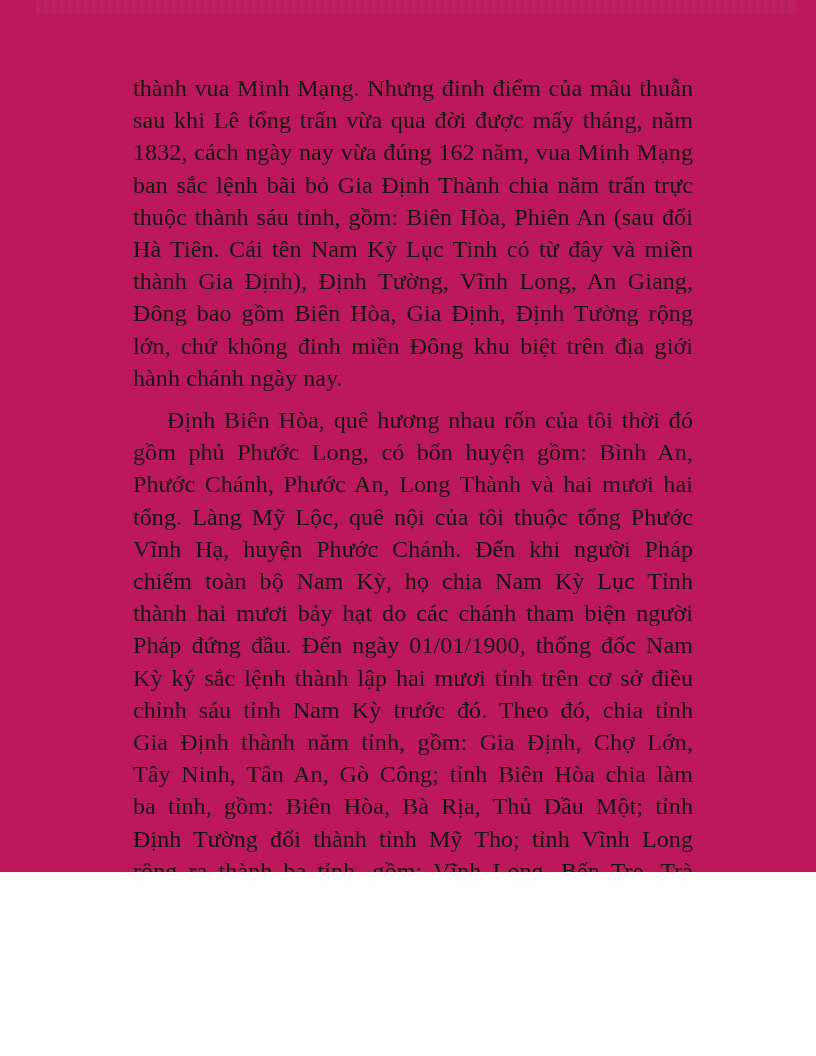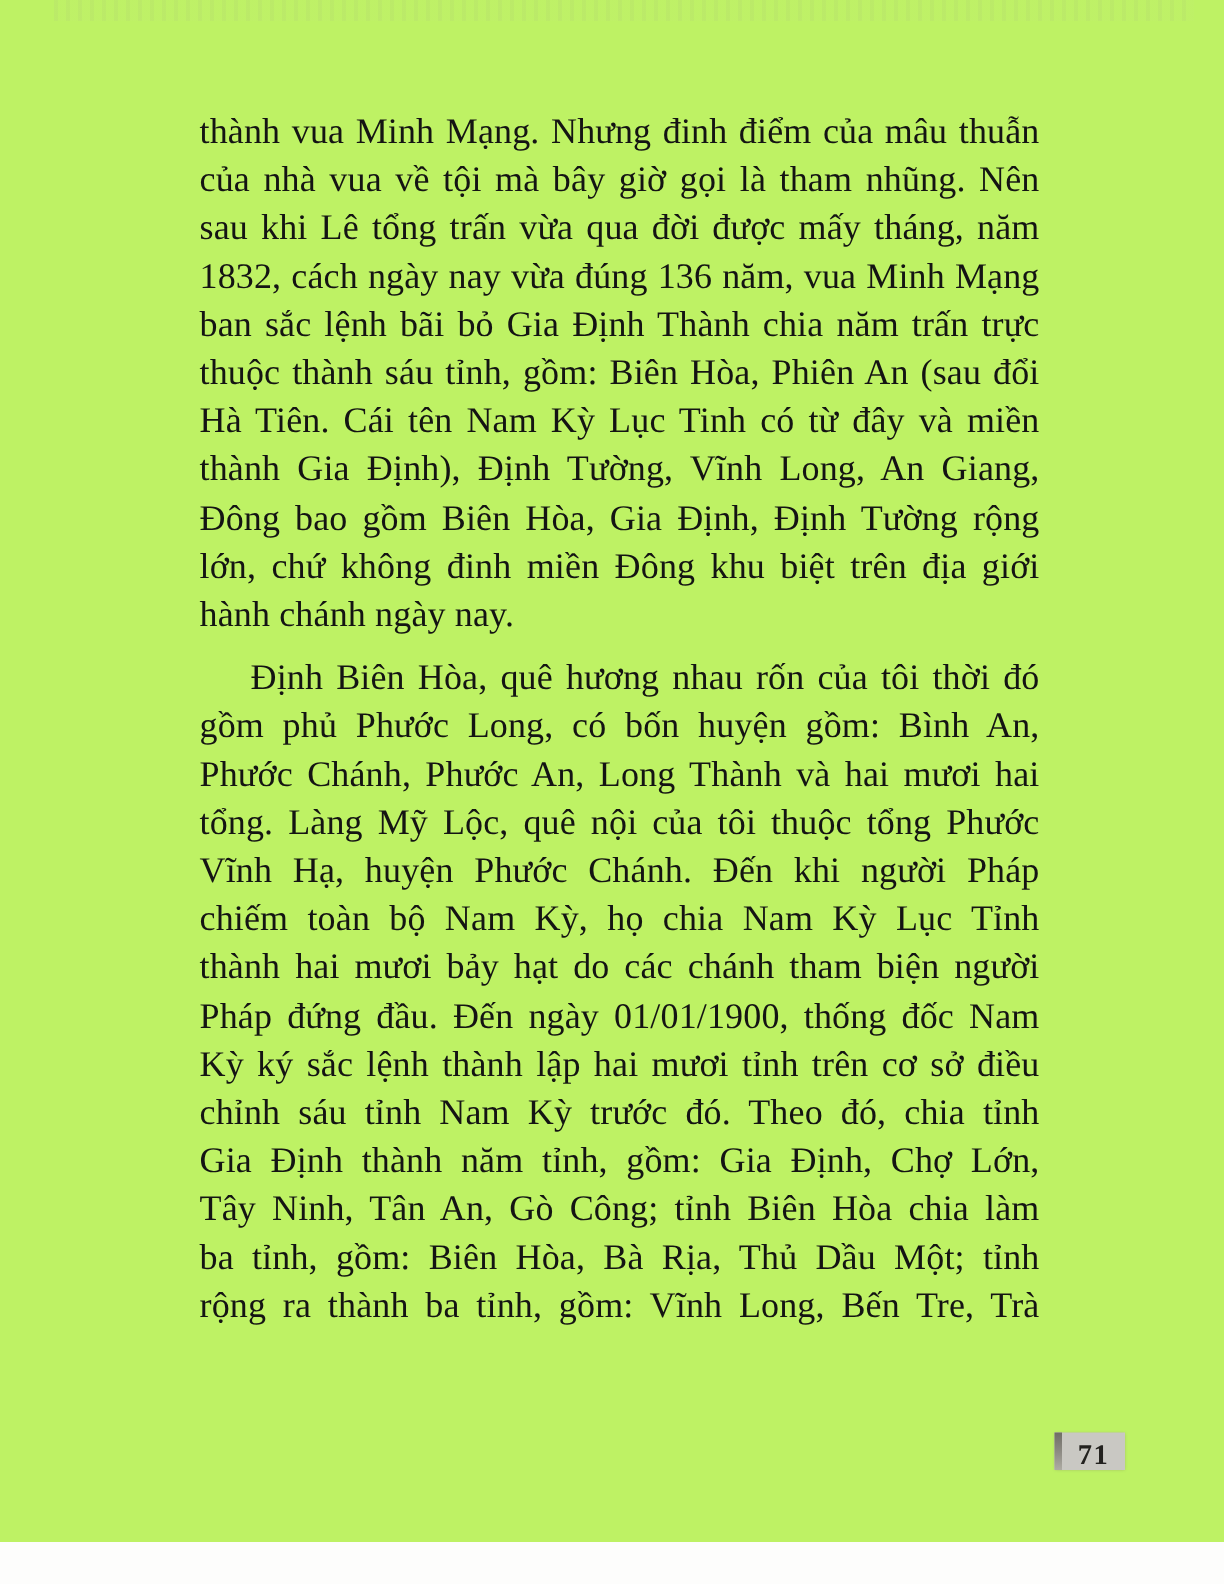--- a/index.html
+++ b/index.html
@@ -5,22 +5,22 @@
   html, body {
     margin: 0;
     padding: 0;
     width: 816px;
     height: 1056px;
     background: #fdfdfc;
   }
   .page {
     position: relative;
     width: 816px;
-    height: 1028px;
-    background: #bef264;
+    height: 872px;
+    background: #be185d;
     overflow: hidden;
     font-family: "Liberation Serif", "DejaVu Serif", serif;
   }
   .scan-noise {
     position: absolute;
     left: 36px;
     top: 0;
     width: 760px;
     height: 14px;
     background: repeating-linear-gradient(90deg,
@@ -79,23 +79,22 @@
 </style>
 </head>
 <body>
 
 <main class="page">
   <div class="scan-noise"></div>
 
   <section class="text-block" id="text-block">
       <div class="para">
         <div class="line">thành vua Minh Mạng. Nhưng đinh điểm của mâu thuẫn</div>
-        <div class="line">của nhà vua về tội mà bây giờ gọi là tham nhũng. Nên</div>
         <div class="line">sau khi Lê tổng trấn vừa qua đời được mấy tháng, năm</div>
-        <div class="line">1832, cách ngày nay vừa đúng 136 năm, vua Minh Mạng</div>
+        <div class="line">1832, cách ngày nay vừa đúng 162 năm, vua Minh Mạng</div>
         <div class="line">ban sắc lệnh bãi bỏ Gia Định Thành chia năm trấn trực</div>
         <div class="line">thuộc thành sáu tỉnh, gồm: Biên Hòa, Phiên An (sau đổi</div>
         <div class="line">Hà Tiên. Cái tên Nam Kỳ Lục Tinh có từ đây và miền</div>
         <div class="line">thành Gia Định), Định Tường, Vĩnh Long, An Giang,</div>
         <div class="line">Đông bao gồm Biên Hòa, Gia Định, Định Tường rộng</div>
         <div class="line">lớn, chứ không đinh miền Đông khu biệt trên địa giới</div>
         <div class="line left">hành chánh ngày nay.</div>
       </div>
       <div class="para">
         <div class="line indent">Định Biên Hòa, quê hương nhau rốn của tôi thời đó</div>
@@ -104,20 +103,21 @@
         <div class="line">tổng. Làng Mỹ Lộc, quê nội của tôi thuộc tổng Phước</div>
         <div class="line">Vĩnh Hạ, huyện Phước Chánh. Đến khi người Pháp</div>
         <div class="line">chiếm toàn bộ Nam Kỳ, họ chia Nam Kỳ Lục Tỉnh</div>
         <div class="line">thành hai mươi bảy hạt do các chánh tham biện người</div>
         <div class="line">Pháp đứng đầu. Đến ngày 01/01/1900, thống đốc Nam</div>
         <div class="line">Kỳ ký sắc lệnh thành lập hai mươi tỉnh trên cơ sở điều</div>
         <div class="line">chỉnh sáu tỉnh Nam Kỳ trước đó. Theo đó, chia tỉnh</div>
         <div class="line">Gia Định thành năm tỉnh, gồm: Gia Định, Chợ Lớn,</div>
         <div class="line">Tây Ninh, Tân An, Gò Công; tỉnh Biên Hòa chia làm</div>
         <div class="line">ba tỉnh, gồm: Biên Hòa, Bà Rịa, Thủ Dầu Một; tỉnh</div>
+        <div class="line">Định Tường đổi thành tỉnh Mỹ Tho; tỉnh Vĩnh Long</div>
         <div class="line">rộng ra thành ba tỉnh, gồm: Vĩnh Long, Bến Tre, Trà</div>
       </div>
     </section>
 
   <footer class="page-number-box">
     <span class="page-number-edge"></span>
     <span class="page-number-value">71</span>
   </footer>
 </main>
 

